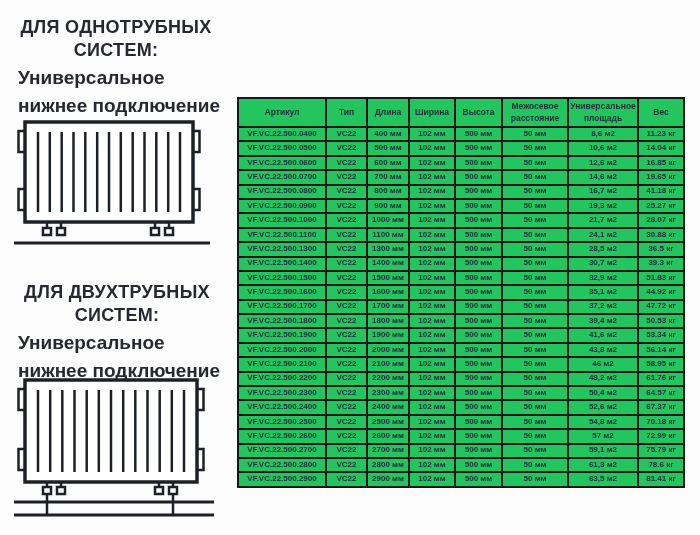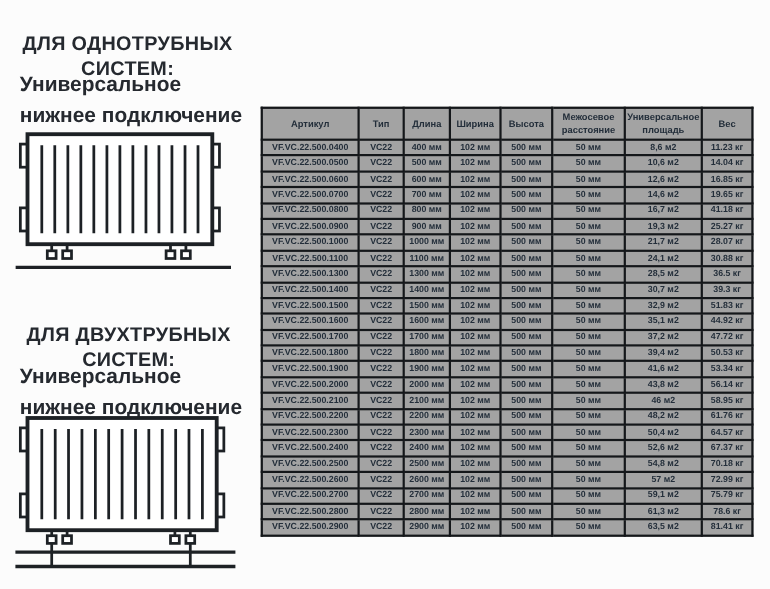--- a/index.html
+++ b/index.html
@@ -8,39 +8,39 @@
     background:#fcfcfc;
     font-family:"Liberation Sans", sans-serif;
     color:#262b31;
     position:relative;
     overflow:hidden;
   }
   .left-panel { position:absolute; left:0; top:0; width:232px; height:535px; }
   .section-heading {
     font-weight:bold; font-size:18px; line-height:1.3;
     text-align:center; letter-spacing:0.3px; color:#25292f;
-    width:218px; margin:16px auto;
+    width:218px; margin:4px auto;
   }
   .section-sub {
     font-weight:bold; font-size:19px; line-height:1.45;
     color:#25292f; width:205px;
   }
   .pos-h1 { position:absolute; top:12px; left:7px; }
   .pos-s1 { position:absolute; top:64px; left:18px; }
   .pos-d1 { position:absolute; top:118px; left:14px; }
   .pos-h2 { position:absolute; top:277px; left:8px; }
   .pos-s2 { position:absolute; top:329px; left:18px; }
   .pos-d2 { position:absolute; top:376px; left:12px; }
   svg .stroke { stroke:#1d2125; fill:none; }
   svg .fill-w { fill:#ffffff; }
 
   table.spec {
     position:absolute; left:237px; top:97px;
     width:446px; border-collapse:collapse; table-layout:fixed;
-    background:#a3a3a3;
+    background:#22c55e;
   }
   table.spec th, table.spec td {
     border:2px solid #14171a;
     text-align:center; vertical-align:middle;
     font-weight:bold; color:#232e3a;
     padding:0 1px; overflow:hidden;
   }
   table.spec th {
     font-size:8.5px; line-height:1.35; height:27px; white-space:normal;
   }

